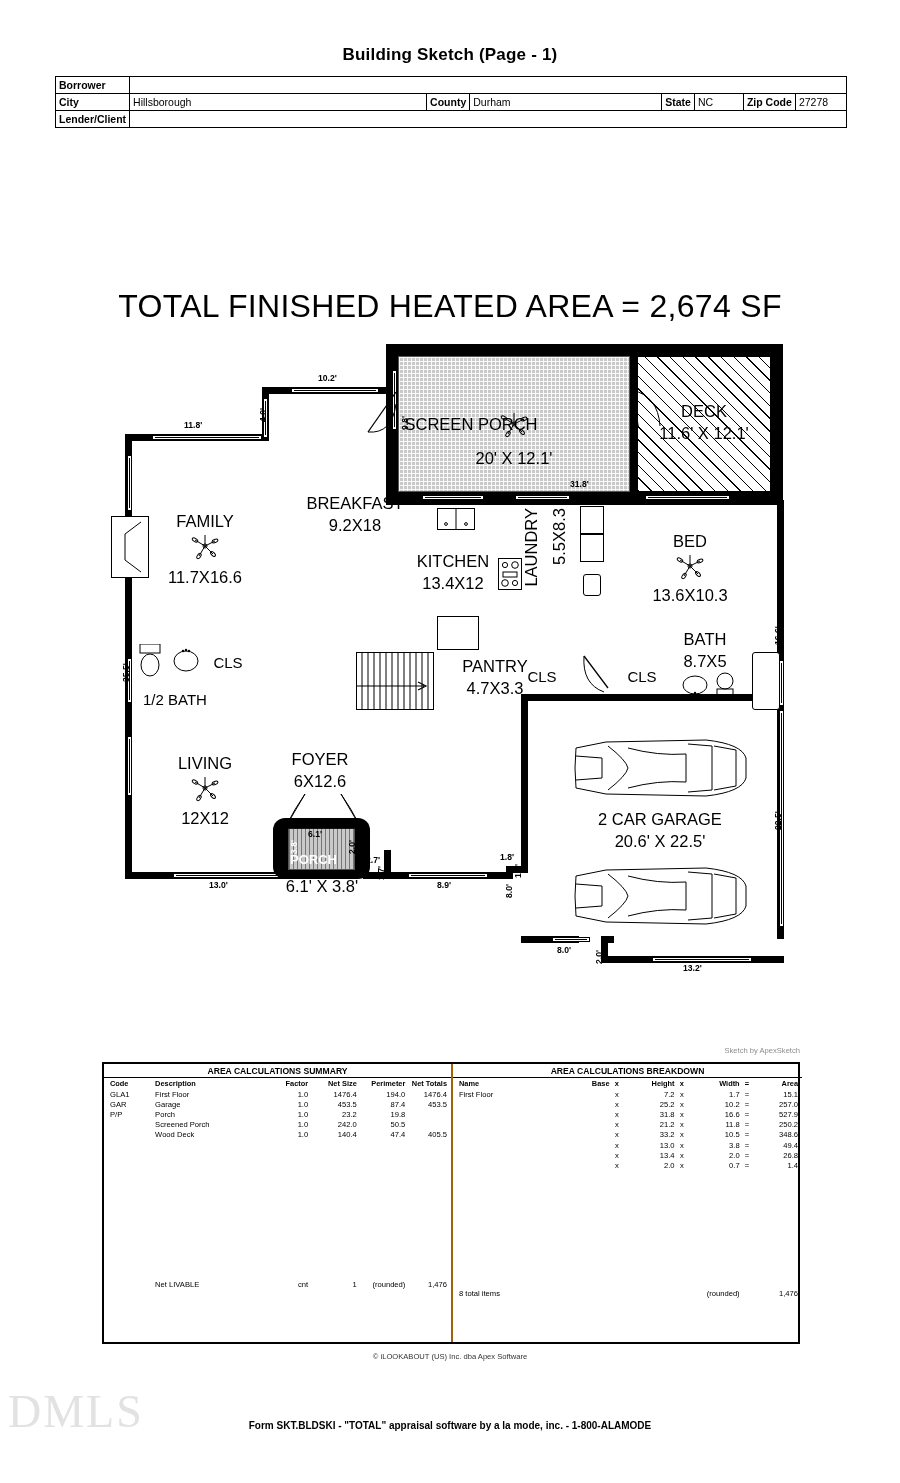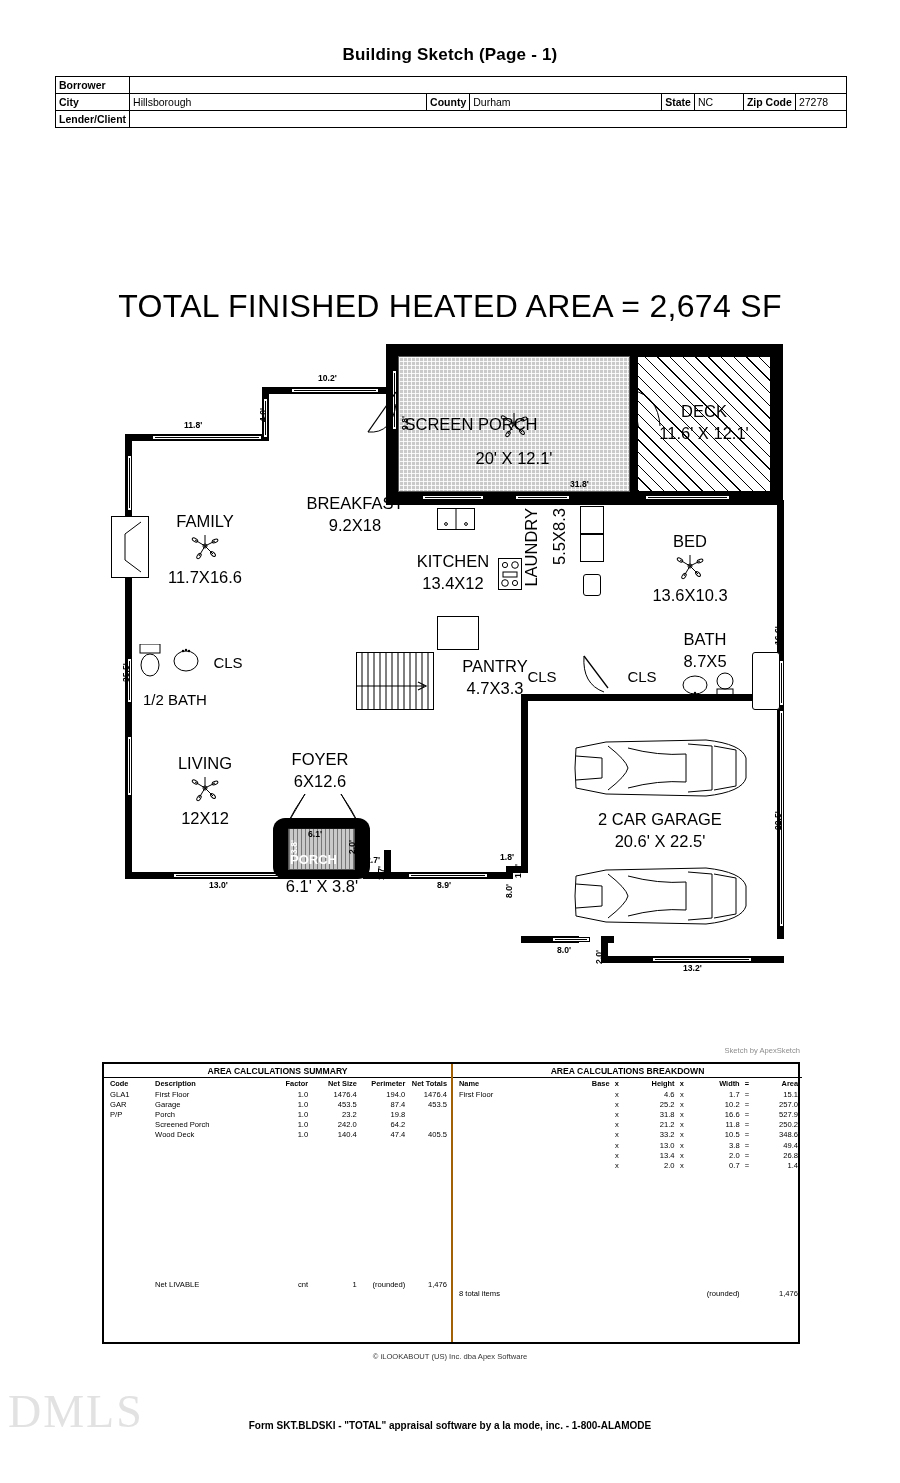--- a/index.html
+++ b/index.html
@@ -469,21 +469,21 @@
         <td>1.0</td>
         <td>23.2</td>
         <td>19.8</td>
         <td></td>
       </tr>
       <tr>
         <td class="l"></td>
         <td class="l">Screened Porch</td>
         <td>1.0</td>
         <td>242.0</td>
-        <td>64.2</td>
+        <td>50.5</td>
         <td></td>
       </tr>
       <tr>
         <td class="l"></td>
         <td class="l">Wood Deck</td>
         <td>1.0</td>
         <td>140.4</td>
         <td>47.4</td>
         <td>405.5</td>
       </tr>
@@ -510,21 +510,21 @@
         <th style="width:16%">Height</th>
         <th class="op">x</th>
         <th style="width:16%">Width</th>
         <th class="op">=</th>
         <th style="width:14%">Area</th>
       </tr>
       <tr>
         <td class="l">First Floor</td>
         <td></td>
         <td class="op">x</td>
-        <td>4.6</td>
+        <td>7.2</td>
         <td class="op">x</td>
         <td>1.7</td>
         <td class="op">=</td>
         <td>15.1</td>
       </tr>
       <tr>
         <td class="l"></td>
         <td></td>
         <td class="op">x</td>
         <td>25.2</td>

